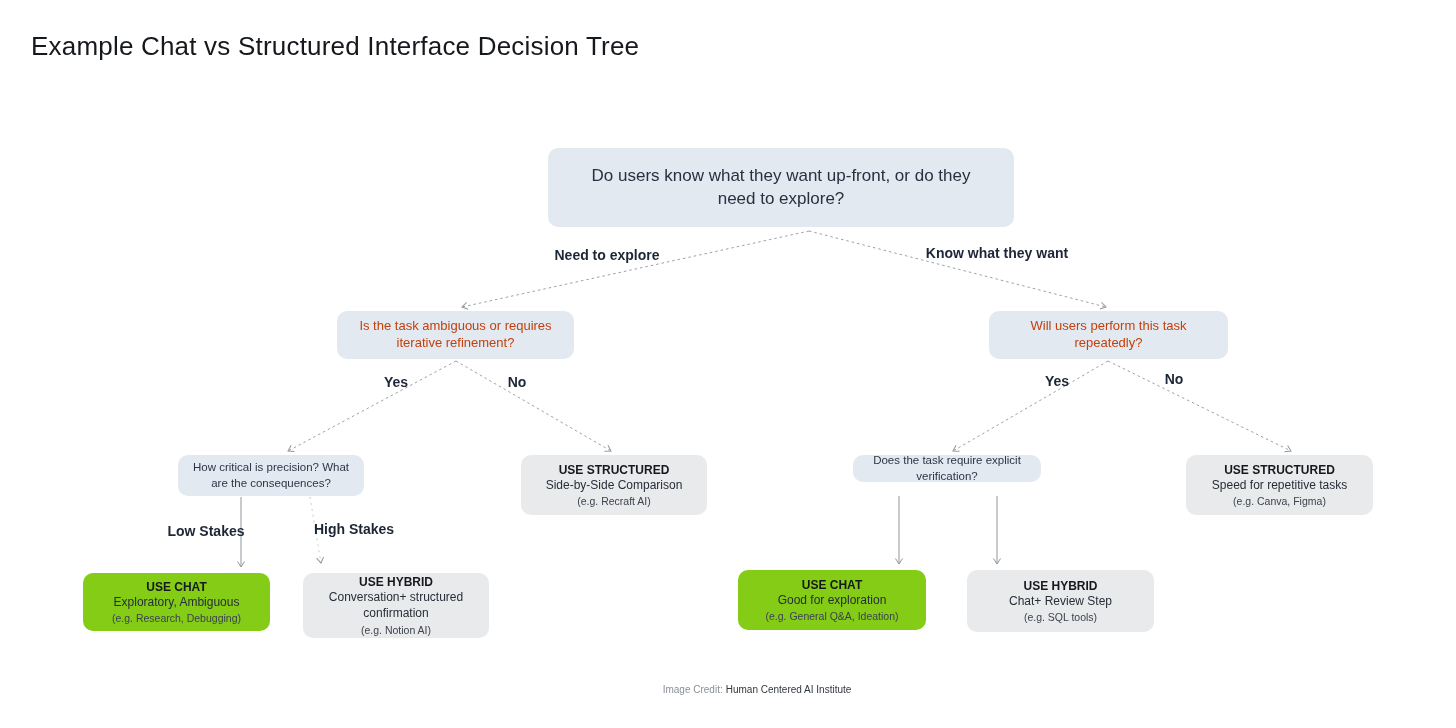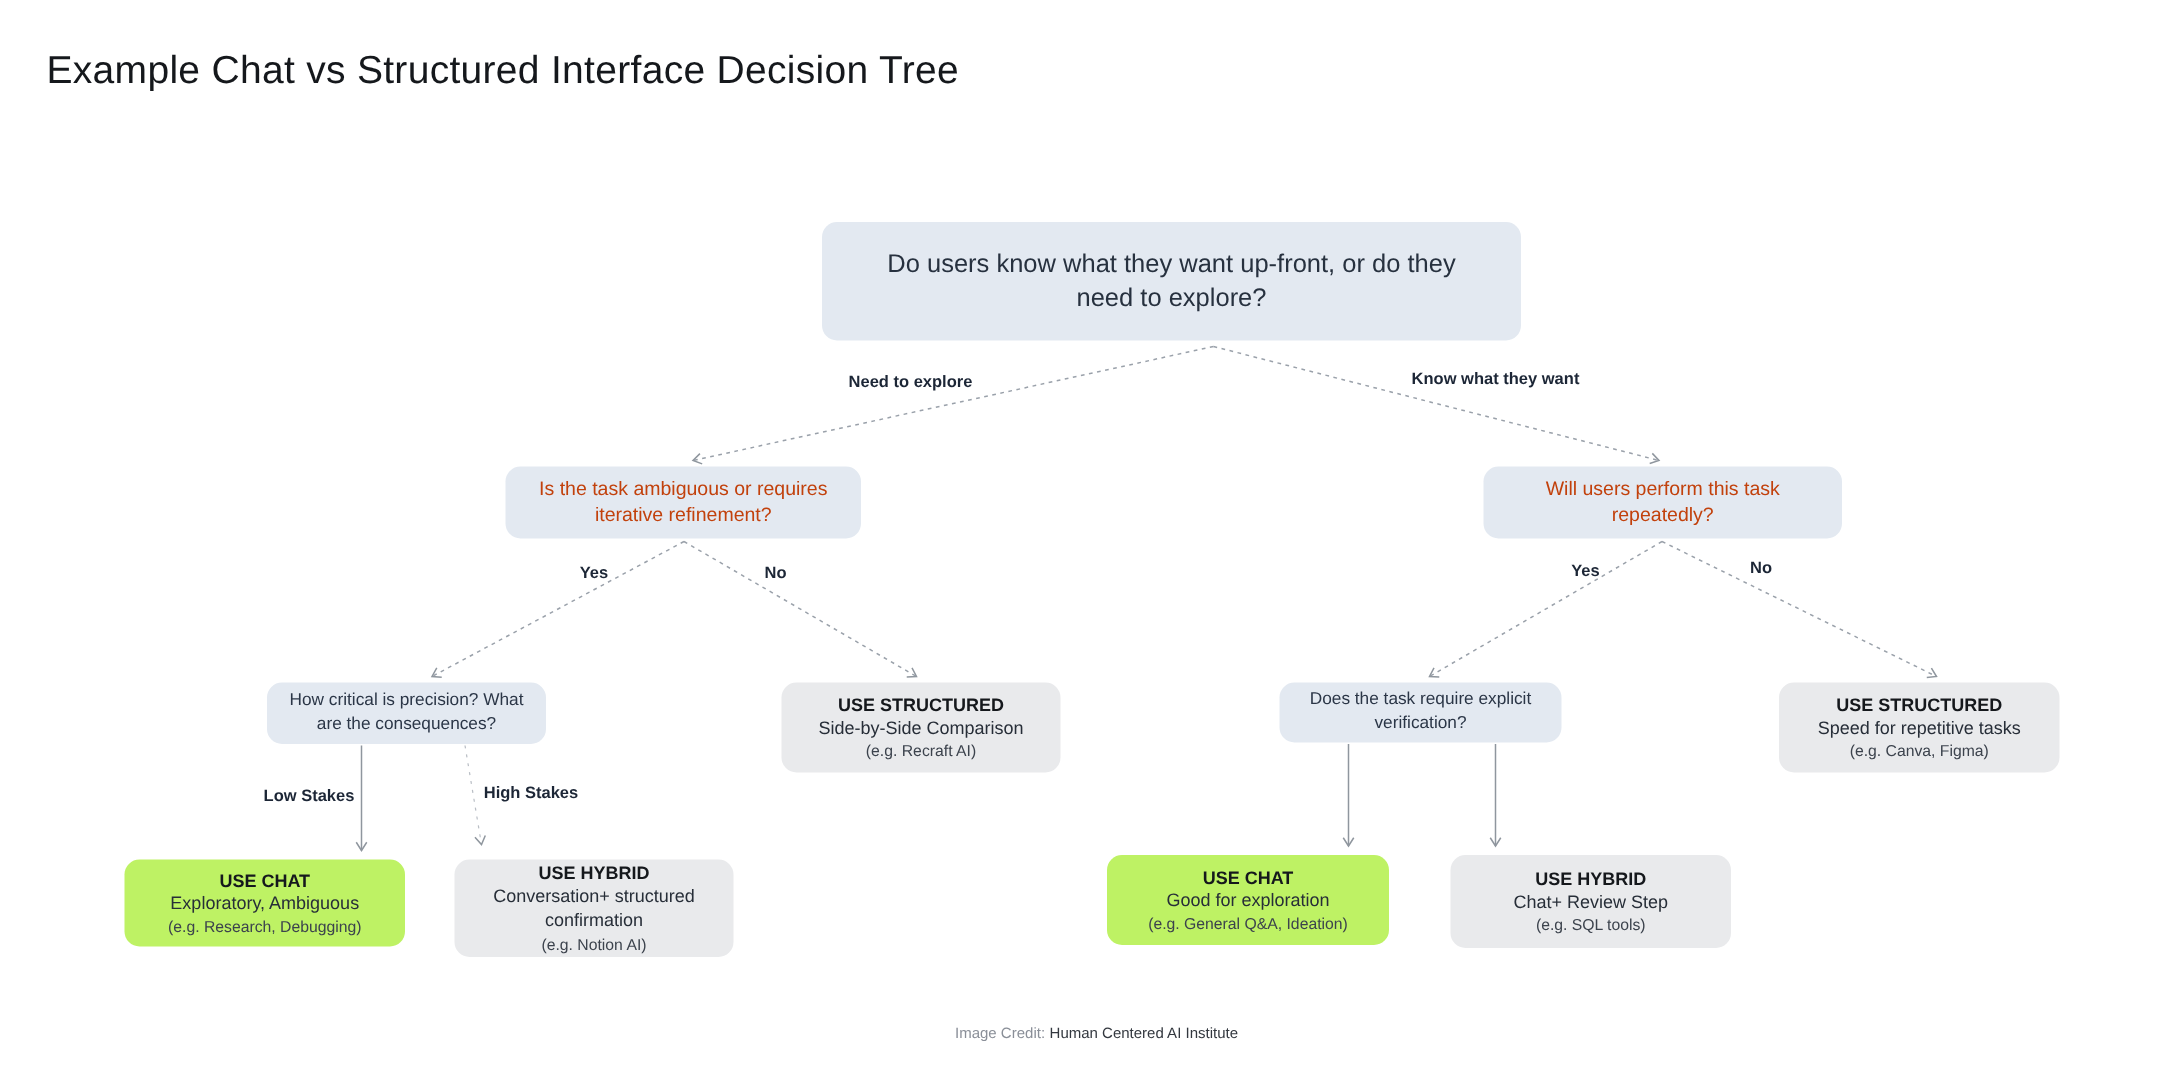--- a/index.html
+++ b/index.html
@@ -13,34 +13,34 @@
     position:absolute;left:31px;top:31px;font-size:26px;color:#15181c;
     letter-spacing:.2px;font-weight:500;
   }
   .edges{position:absolute;left:0;top:0;width:1456px;height:728px;pointer-events:none;}
   .node{
     position:absolute;border-radius:10px;display:flex;align-items:center;justify-content:center;
     text-align:center;box-sizing:border-box;padding:6px 10px;
   }
   .node .inner{width:100%;}
   .q-node{background:#e3e9f1;color:#2b3647;}
-  .chat-node{background:#bef264;color:#1d2530;justify-content:flex-end;}
+  .chat-node{background:#84cc16;color:#1d2530;justify-content:flex-end;}
   .gray-node{background:#e9eaec;color:#1d2530;}
   .root-text{font-size:17px;line-height:1.32;max-width:400px;margin:0 auto;color:#27313f;}
   .l2-text{font-size:13px;line-height:1.3;max-width:196px;margin:0 auto;color:#c2410c;}
   .l3-text{font-size:11.5px;line-height:1.35;max-width:176px;margin:0 auto;color:#2b3647;}
   .leaf-title{font-size:12px;font-weight:bold;color:#15181c;line-height:1.35;}
   .leaf-body{font-size:12px;color:#272e38;line-height:1.3;}
   .leaf-example{font-size:10.5px;color:#3c434d;line-height:1.35;margin-top:1px;}
   .edge-label{
-    position:absolute;transform:translate(-50%,-50%);font-size:11px;font-weight:bold;
+    position:absolute;transform:translate(-50%,-50%);font-size:14px;font-weight:bold;
     color:#1c2636;white-space:nowrap;text-align:center;
   }
   .credit{
-    position:absolute;top:684px;left:731px;transform:translateX(-50%);
+    position:absolute;top:684px;left:757px;transform:translateX(-50%);
     font-size:10px;color:#8a8f98;white-space:nowrap;
   }
   .credit .credit-name{color:#33383f;font-weight:500;margin-left:3px;}
 </style>
 </head>
 <body>
 
 <div class="canvas">
 
   <div class="page-title">Example Chat vs Structured Interface Decision Tree</div>
@@ -80,21 +80,21 @@
   </div>
 
   <div class="node gray-node" style="left:521px;top:455px;width:186px;height:60px;">
     <div class="inner">
       <div class="leaf-title">USE STRUCTURED</div>
       <div class="leaf-body">Side-by-Side Comparison</div>
       <div class="leaf-example">(e.g. Recraft AI)</div>
     </div>
   </div>
 
-  <div class="node q-node" style="left:853px;top:455px;width:188px;height:40px;">
+  <div class="node q-node" style="left:853px;top:455px;width:188px;height:27px;">
     <div class="inner l3-text">Does the task require explicit verification?</div>
   </div>
 
   <div class="node gray-node" style="left:1186px;top:455px;width:187px;height:60px;">
     <div class="inner">
       <div class="leaf-title">USE STRUCTURED</div>
       <div class="leaf-body">Speed for repetitive tasks</div>
       <div class="leaf-example">(e.g. Canva, Figma)</div>
     </div>
   </div>

